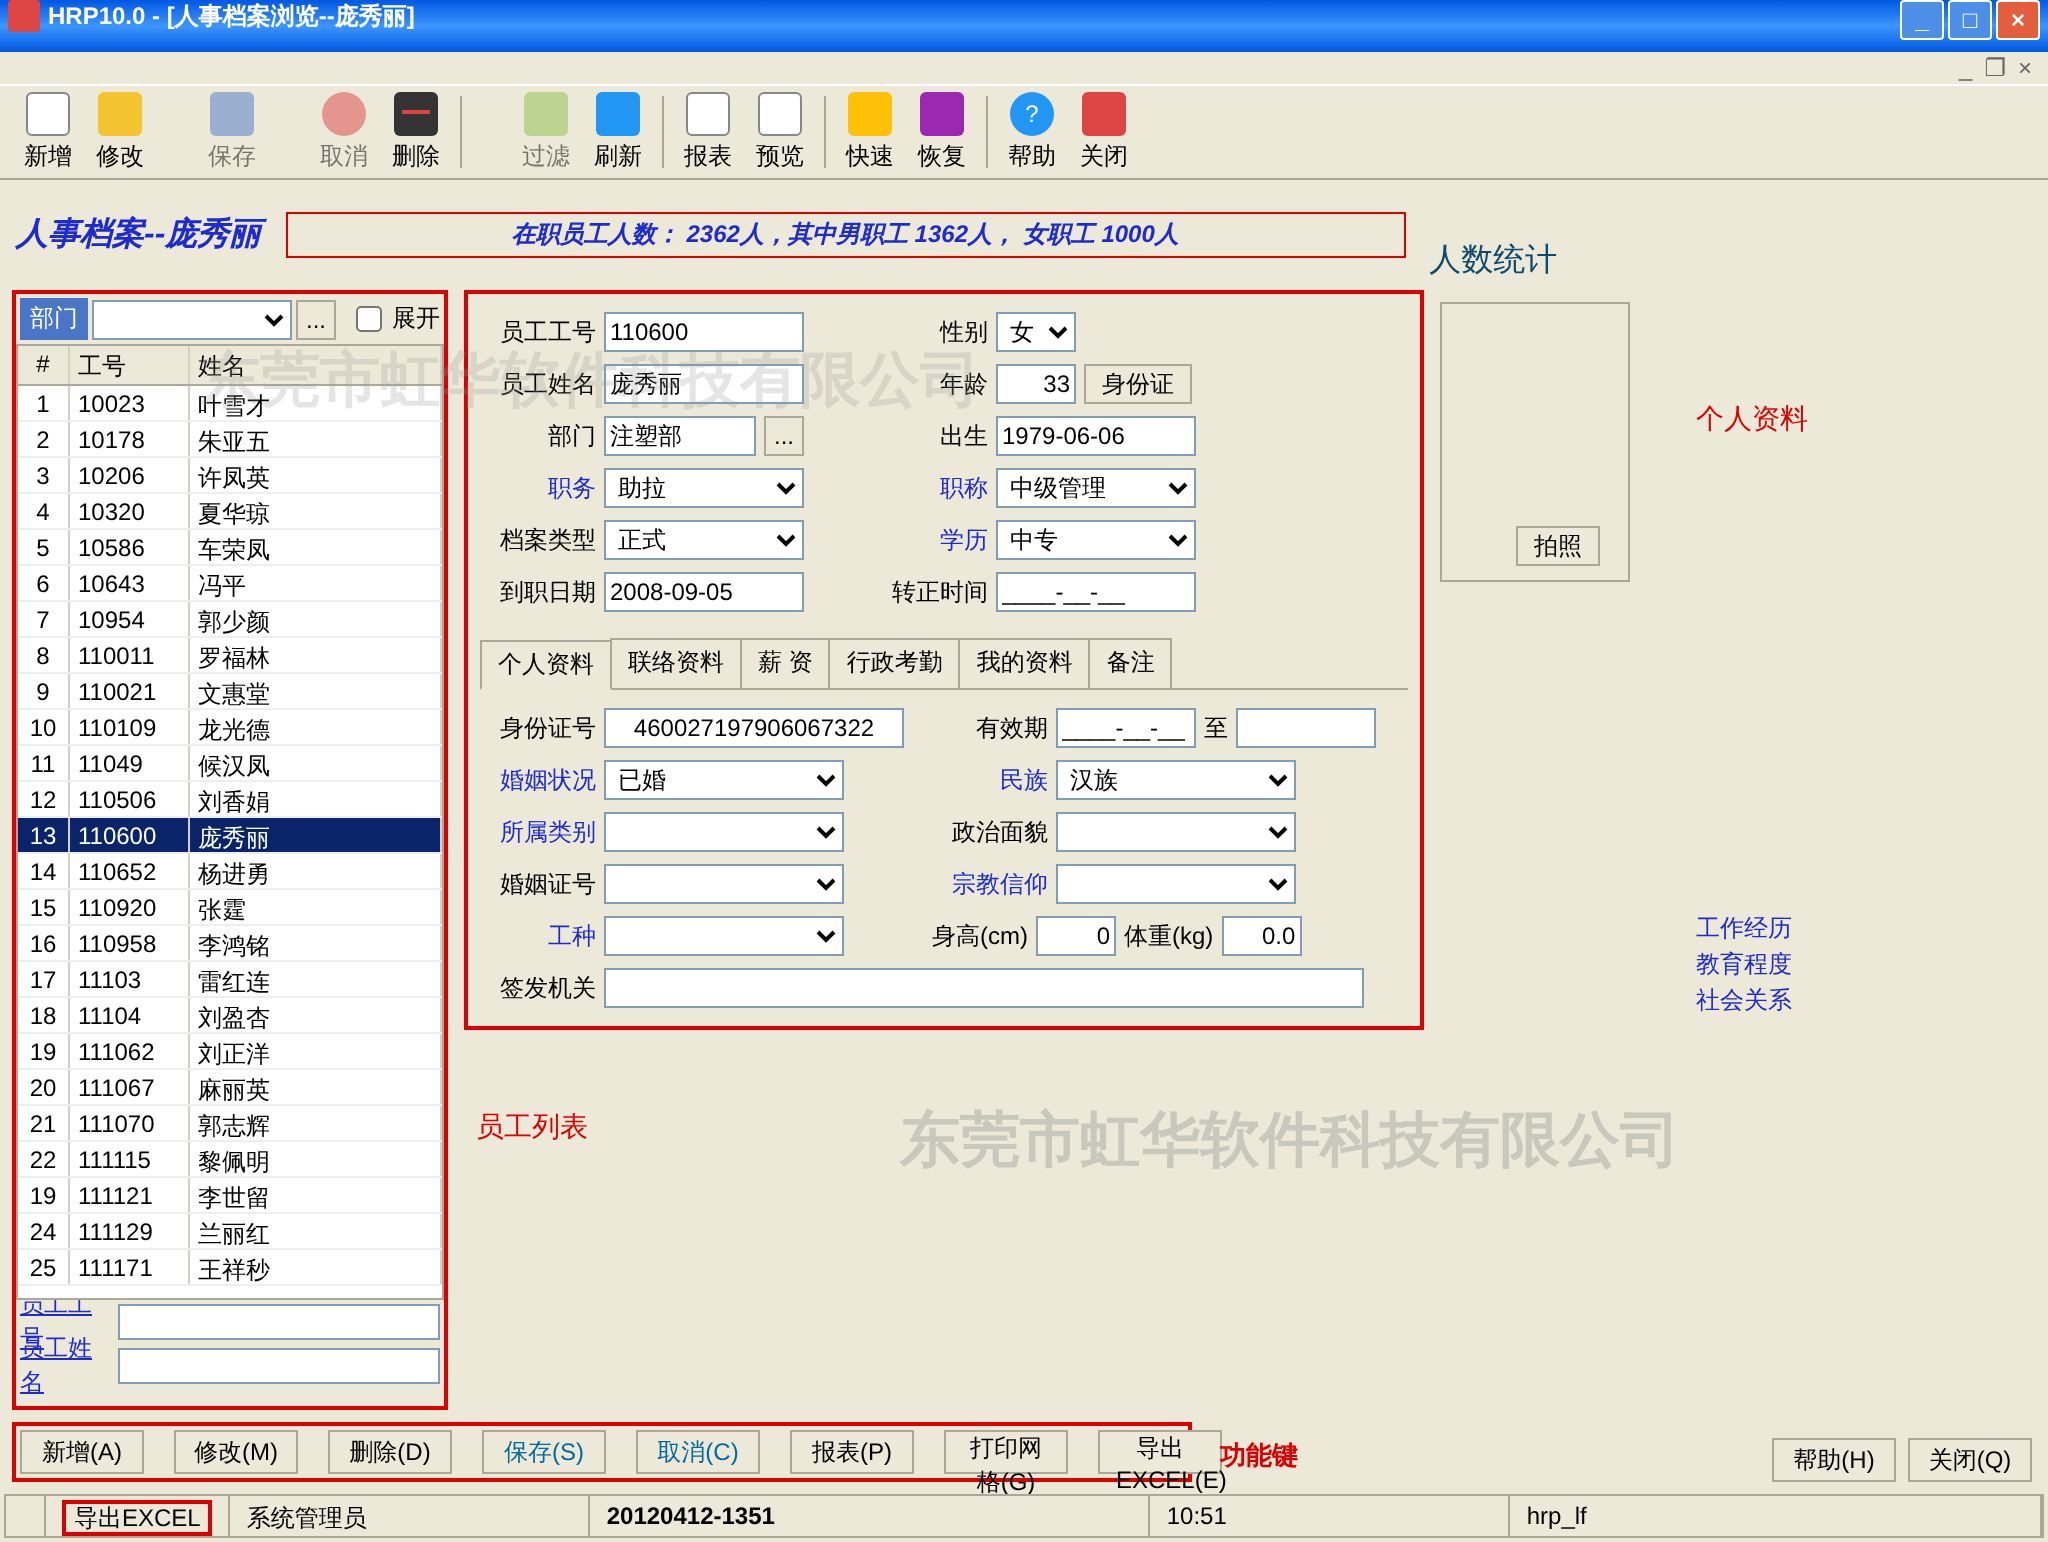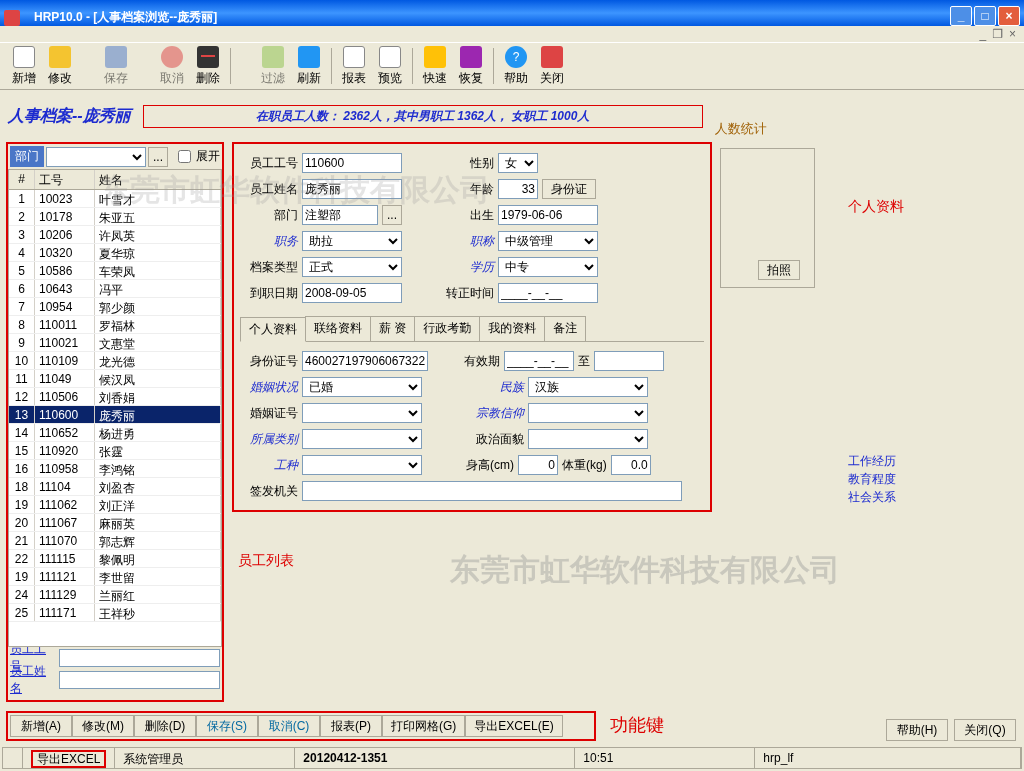--- a/index.html
+++ b/index.html
@@ -1,72 +1,72 @@
 <!DOCTYPE html>
 <html><head>
 <meta charset="utf-8">
 <style>
 * { box-sizing: border-box; font-family: "SimSun", "Microsoft YaHei", sans-serif; font-size: 12px; }
 body { margin: 0; background: #ece9d8; width: 1024px; height: 771px; overflow: hidden; position: relative; }
-.titlebar { background: linear-gradient(#0058e1,#3d95ff,#0058e1); height: 26px; display: flex; align-items: flex-end; color: #fff; padding: 0 4px; gap: 10px; }
+.titlebar { background: linear-gradient(#0058e1,#3d95ff,#0058e1); height: 26px; display: flex; align-items: flex-start; color: #fff; padding: 0 4px; }
 .titlebar .icon { width: 16px; height: 16px; background: #d44; margin-right: 4px; border-radius: 2px; }
 .titlebar .title { flex: 1; font-weight: bold; }
 .winbtns { display: flex; gap: 2px; }
 .winbtn { width: 22px; height: 20px; background: #4d8fe7; border: 1px solid #fff; color: #fff; display: flex; align-items: center; justify-content: center; font-weight: bold; cursor: pointer; border-radius:2px;}
 .winbtn.close { background: #e35e3c; }
 .menubar { height: 16px; background: #ece9d8; display: flex; justify-content: flex-end; padding-right: 8px; gap: 6px; align-items:center;}
 .menubar span{color:#666;cursor:pointer;}
 .toolbar { height: 48px; background: #ece9d8; border-top:1px solid #fff; border-bottom: 1px solid #aca899; display: flex; align-items: center; padding: 0 6px; gap: 0; }
 .tbtn { width: 36px; display: flex; flex-direction: column; align-items: center; cursor: pointer; padding:2px 0;}
 .tbtn .ticon { width: 22px; height: 22px; background: #5b9bd5; border-radius: 3px; margin-bottom: 2px; }
 .tbtn.disabled { opacity: 0.5; margin-left: 20px; }
 .tsep { width: 1px; height: 36px; background: #aca899; margin: 0 4px; }
 .header-row { display: flex; align-items: center; padding: 4px 8px; }
 .page-title { color: #1d2bcf; font-size: 16px; font-weight: bold; margin-right: 12px; font-style: italic;}
 .stats-box { border: 1px solid #d00; padding: 2px 8px; color: #1d2bcf; font-size: 15px; font-weight: bold; font-style: italic; flex:1; display:flex; justify-content:space-around; max-width:560px;}
-.stats-label { color: #a16207; margin-left: 12px; font-size:13px;margin-top:26px;}
+.stats-label { color: #0c4a6e; margin-left: 12px; font-size:16px;margin-top:26px;}
 .main { display: flex; height: 560px; }
 .left-pane { width: 218px; border: 2px solid #d00; margin: 0 4px 0 6px; background: #ece9d8; position:relative;}
 .dept-row { display: flex; align-items: center; padding: 2px; gap: 2px; }
 .dept-row .lbl { background: #4a76c7; color: #fff; padding: 2px 4px; width:34px; text-align:center;}
 .dept-row select { flex: 1; height: 20px; border:1px solid #7f9db9;}
 .dept-row .expand { display: flex; align-items: center; gap: 2px; margin-left:4px;}
 .grid { background: #fff; height: 478px; border: 1px solid #aca899; overflow: hidden; position:relative;}
 .grid-head { display: flex; background: #ece9d8; height: 20px; border-bottom: 1px solid #aca899; }
 .grid-head div, .grid-row div { padding: 2px 4px; border-right: 1px solid #d4d0c8; }
 .col-n { width: 26px; text-align:center;} .col-id { width: 60px; } .col-name { flex: 1; }
 .grid-body { overflow-y: scroll; height: 458px; }
 .grid-row { display: flex; height: 18px; border-bottom: 1px solid #eee; cursor: pointer; }
 .grid-row.selected { background: #0a246a; color: #fff; }
 .filter-row { display: flex; align-items: center; padding: 2px; gap: 4px; height:22px;}
 .filter-row .flbl { color: #1d2bcf; width: 48px; text-decoration:underline;}
 .filter-row input { flex: 1; height: 18px; border:1px solid #7f9db9;}
 .right-pane { flex: 1; position: relative; }
 .pinfo-box { border: 2px solid #d00; width: 480px; margin-left: 4px; padding: 6px; position: relative; }
 .frow { display: flex; align-items: center; height: 26px; gap: 4px; }
 .flabel { width: 58px; text-align: right; }
-.flabel.blue { color: #1d2bcf; font-style: italic; }
+.flabel.blue { color: #1d2bcf; }
 .finput { height: 20px; border: 1px solid #7f9db9; background: #fff; padding:0 2px;}
-.w100{width:100px;} .w150{width:126px;text-align:center;} .w40{width:40px;} .w120{width:120px;}
+.w100{width:100px;} .w150{width:150px;text-align:center;} .w40{width:40px;} .w120{width:120px;}
 .fbtn { height: 20px; border: 1px solid #aca899; background: #ece9d8; cursor: pointer; padding:0 8px;}
 select.finput{background:#fff;}
 .photo-box { position: absolute; right: -105px; top: 4px; width: 95px; height: 140px; border: 1px solid #aca899; background:#ece9d8;}
 .photo-label{position:absolute; right:-90px; top:115px; color:#1d2bcf;}
 .photo-btn{position:absolute; right:-90px; top:116px;}
 .right-labels { position: absolute; left: 620px; top: 56px; color: #d00; font-size:14px;}
 .list-label { color: #d00; margin: 40px 0 0 10px; font-size:14px;}
 .links { position: absolute; left: 620px; top: 310px; color: #1d2bcf; line-height: 18px; }
 .tabs { display: flex; border-bottom: 1px solid #aca899; margin-top: 10px; }
 .tab { padding: 3px 8px; border: 1px solid #aca899; border-bottom: none; background: #ece9d8; cursor: pointer; margin-right:-1px;}
 .tab.active { background: #ece9d8; border-bottom:1px solid #ece9d8; position:relative; top:1px;}
-.btnbar { position: absolute; bottom: 30px; left: 6px; right: 6px; border: 2px solid #d00; display: flex; padding: 2px; gap: 0; width:590px;}
+.btnbar { position: absolute; bottom: 30px; left: 6px; right: 6px; border: 2px solid #d00; display: flex; padding: 2px; gap: 15px; width:590px;}
 .btnbar2{position:absolute; bottom:30px; right:8px; display:flex; gap:6px;}
 .bbtn { height: 22px; border: 1px solid #aca899; background: #ece9d8; cursor: pointer; padding: 0 8px; min-width:62px;}
 .bbtn.disabled{color:#0369a1;}
-.btnbar-label{position:absolute; bottom:34px; left:610px; color:#d00; font-size:18px;}
+.btnbar-label{position:absolute; bottom:34px; left:610px; color:#d00; font-size:13px;font-weight:bold;}
 .statusbar { position: absolute; bottom: 2px; left: 2px; right: 2px; height: 22px; border: 1px solid #aca899; display: flex; background:#ece9d8;}
 .statusbar > div { border-right: 1px solid #aca899; padding: 3px 8px; }
 .excel-red{border:2px solid #d00; padding:0 4px;}
 .watermark{position:absolute; top:550px; left:450px; font-size:30px; color:rgba(150,150,150,0.4); font-weight:bold; pointer-events:none;}
 .watermark2{position:absolute; top:170px; left:100px; font-size:30px; color:rgba(150,150,150,0.25); font-weight:bold; pointer-events:none;}
 </style>
 </head>
 <body>
 
 <div class="titlebar">
@@ -245,20 +245,25 @@
             <div class="col-n">15</div>
             <div class="col-id">110920</div>
             <div class="col-name">张霆</div>
           </div>
           <div class="grid-row">
             <div class="col-n">16</div>
             <div class="col-id">110958</div>
             <div class="col-name">李鸿铭</div>
           </div>
           <div class="grid-row">
+            <div class="col-n">17</div>
+            <div class="col-id">11103</div>
+            <div class="col-name">雷红连</div>
+          </div>
+          <div class="grid-row">
             <div class="col-n">18</div>
             <div class="col-id">11104</div>
             <div class="col-name">刘盈杏</div>
           </div>
           <div class="grid-row">
             <div class="col-n">19</div>
             <div class="col-id">111062</div>
             <div class="col-name">刘正洋</div>
           </div>
           <div class="grid-row">
@@ -364,29 +369,29 @@
           <span>至</span>
           <input class="finput" style="width: 70px;">
         </div>
         <div class="frow">
           <span class="flabel blue">婚姻状况</span>
           <select class="finput w120"><option>已婚</option></select>
           <span class="flabel blue" style="margin-left:40px;">民族</span>
           <select class="finput w120"><option>汉族</option></select>
         </div>
         <div class="frow">
+          <span class="flabel blue">所属类别</span>
+          <select class="finput w120"></select>
+          <span class="flabel" style="margin-left:40px;">政治面貌</span>
+          <select class="finput w120"></select>
+        </div>
+        <div class="frow">
           <span class="flabel">婚姻证号</span>
           <select class="finput w120"></select>
           <span class="flabel blue" style="margin-left:40px;">宗教信仰</span>
-          <select class="finput w120"></select>
-        </div>
-        <div class="frow">
-          <span class="flabel blue">所属类别</span>
-          <select class="finput w120"></select>
-          <span class="flabel" style="margin-left:40px;">政治面貌</span>
           <select class="finput w120"></select>
         </div>
         <div class="frow">
           <span class="flabel blue">工种</span>
           <select class="finput w120"></select>
           <span style="margin-left:40px;">身高(cm)</span>
           <input class="finput w40" style="text-align: right;" value="0">
           <span>体重(kg)</span>
           <input class="finput w40" style="text-align: right;" value="0.0">
         </div>

